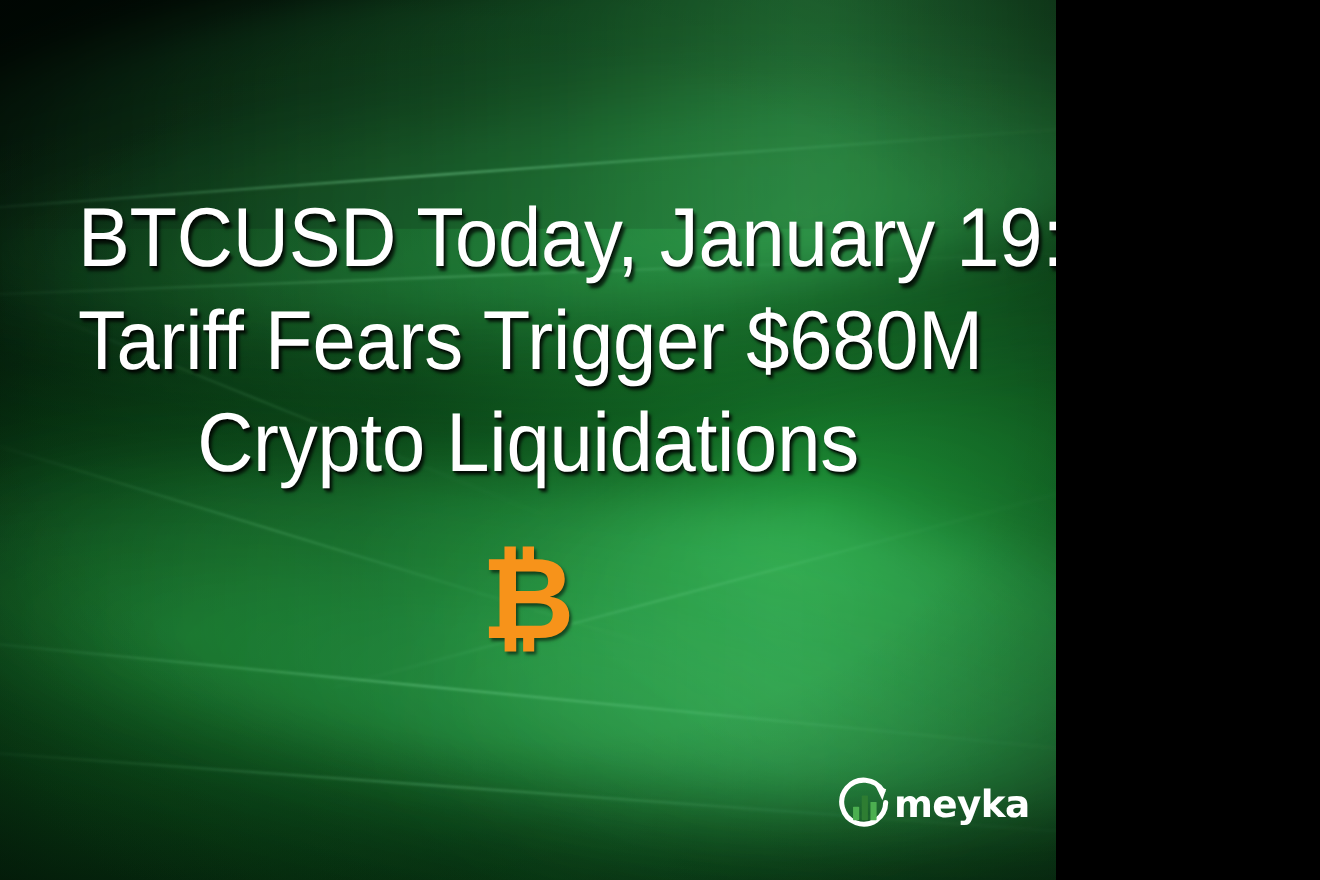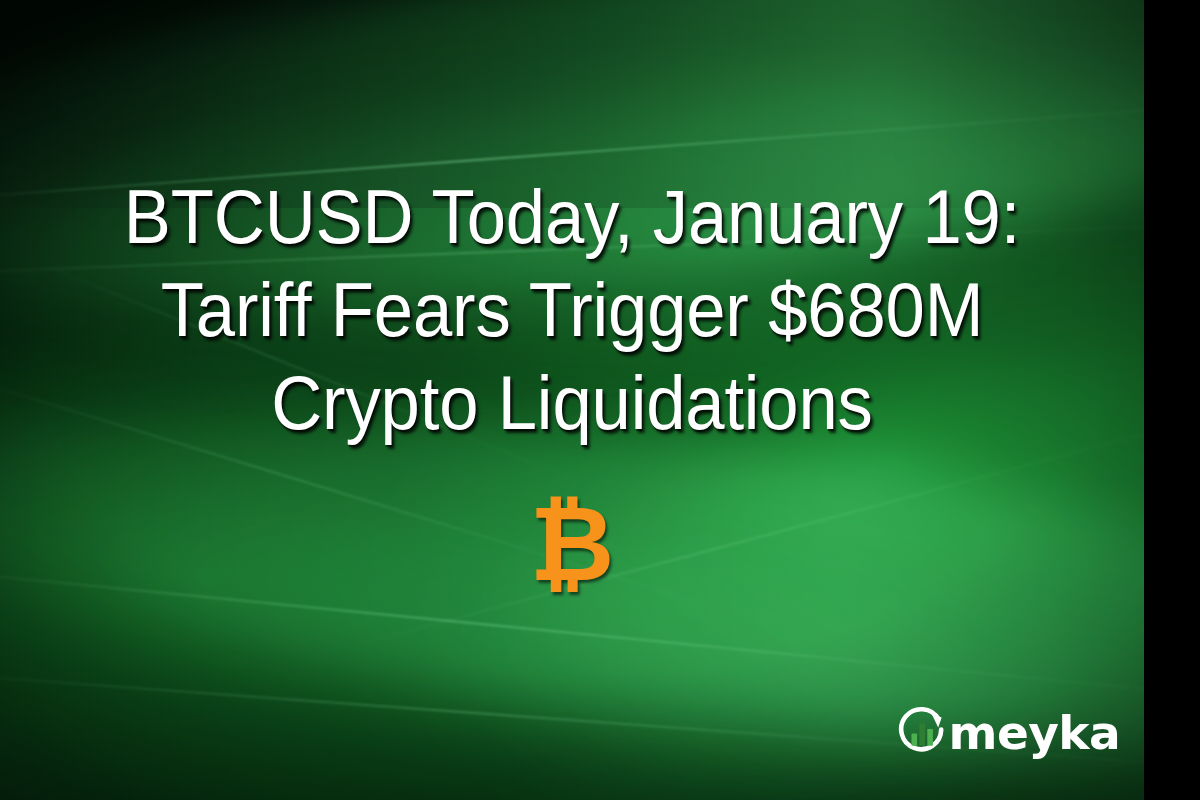--- a/index.html
+++ b/index.html
@@ -6,21 +6,21 @@
   * { margin:0; padding:0; box-sizing:border-box; }
 
   html, body {
     width:1200px; height:800px;
     background:#000;
     overflow:hidden;
   }
 
   .canvas {
     position:relative;
-    width:1144px;
+    width:960px;
     height:800px;
     overflow:hidden;
     background:#701a75;
     font-family:"Liberation Sans", "DejaVu Sans", sans-serif;
   }
 
   
   .bg-base {
     position:absolute; inset:0;
     background:
@@ -139,21 +139,21 @@
     right:24px;
     bottom:42px;
     display:flex;
     align-items:center;
     gap:4px;
   }
   .logo-mark { display:block; width:52px; height:52px; }
   .logo-word {
     color:#ffffff;
     font-family:"DejaVu Sans", "Liberation Sans", sans-serif;
-    font-size:47px;
+    font-size:34px;
     font-weight:700;
     letter-spacing:-0.6px;
     line-height:1;
     margin-left:-4px;
   }
 </style>
 </head>
 <body>
 
 <div class="canvas">

